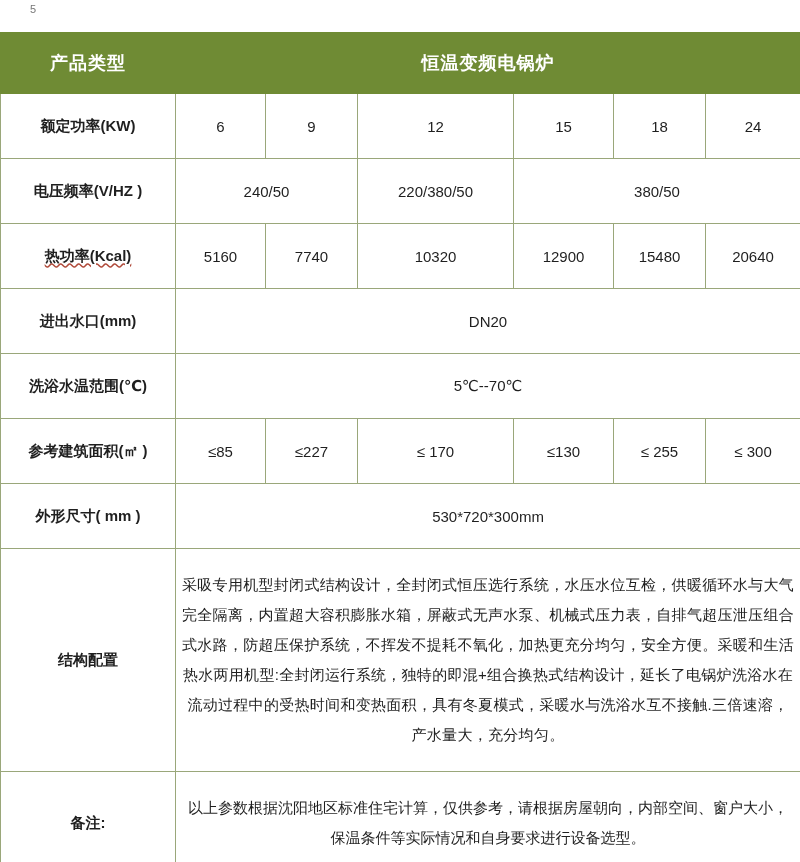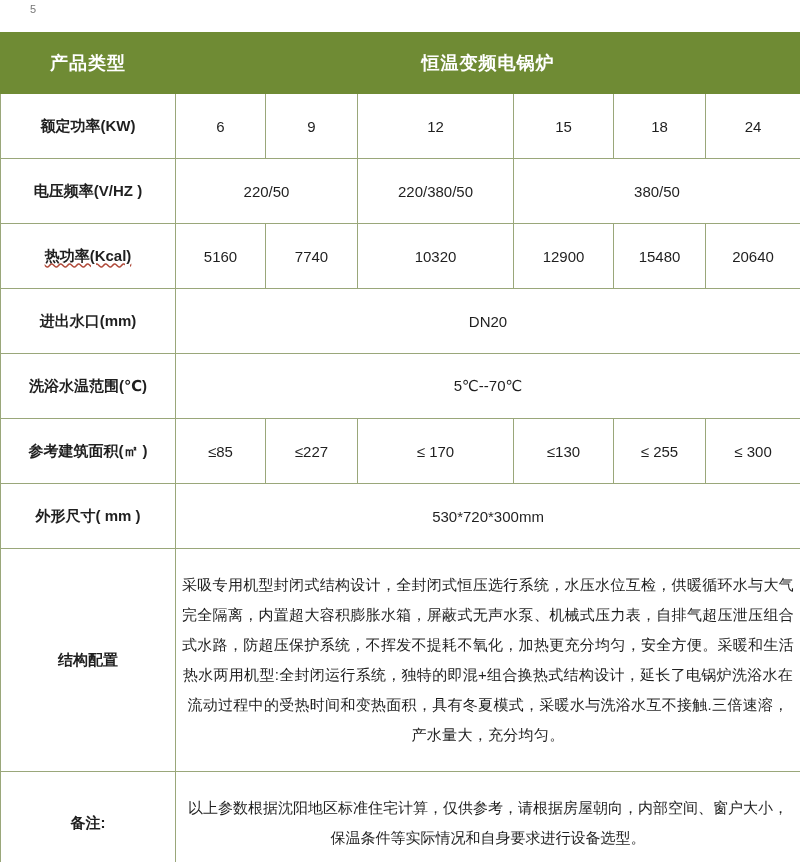--- a/index.html
+++ b/index.html
@@ -140,21 +140,21 @@
       <td class="value-cell">6</td>
       <td class="value-cell">9</td>
       <td class="value-cell">12</td>
       <td class="value-cell">15</td>
       <td class="value-cell">18</td>
       <td class="value-cell">24</td>
     </tr>
 
     <tr class="row-volt">
       <td class="label-cell">电压频率(V/HZ )</td>
-      <td class="value-cell" colspan="2">220/50</td>
+      <td class="value-cell" colspan="2">240/50</td>
       <td class="value-cell">220/380/50</td>
       <td class="value-cell" colspan="3">380/50</td>
     </tr>
 
     <tr class="row-heat">
       <td class="label-cell"><span class="underline-wavy">热功率(Kcal)</span></td>
       <td class="value-cell">5160</td>
       <td class="value-cell">7740</td>
       <td class="value-cell">10320</td>
       <td class="value-cell">12900</td>

